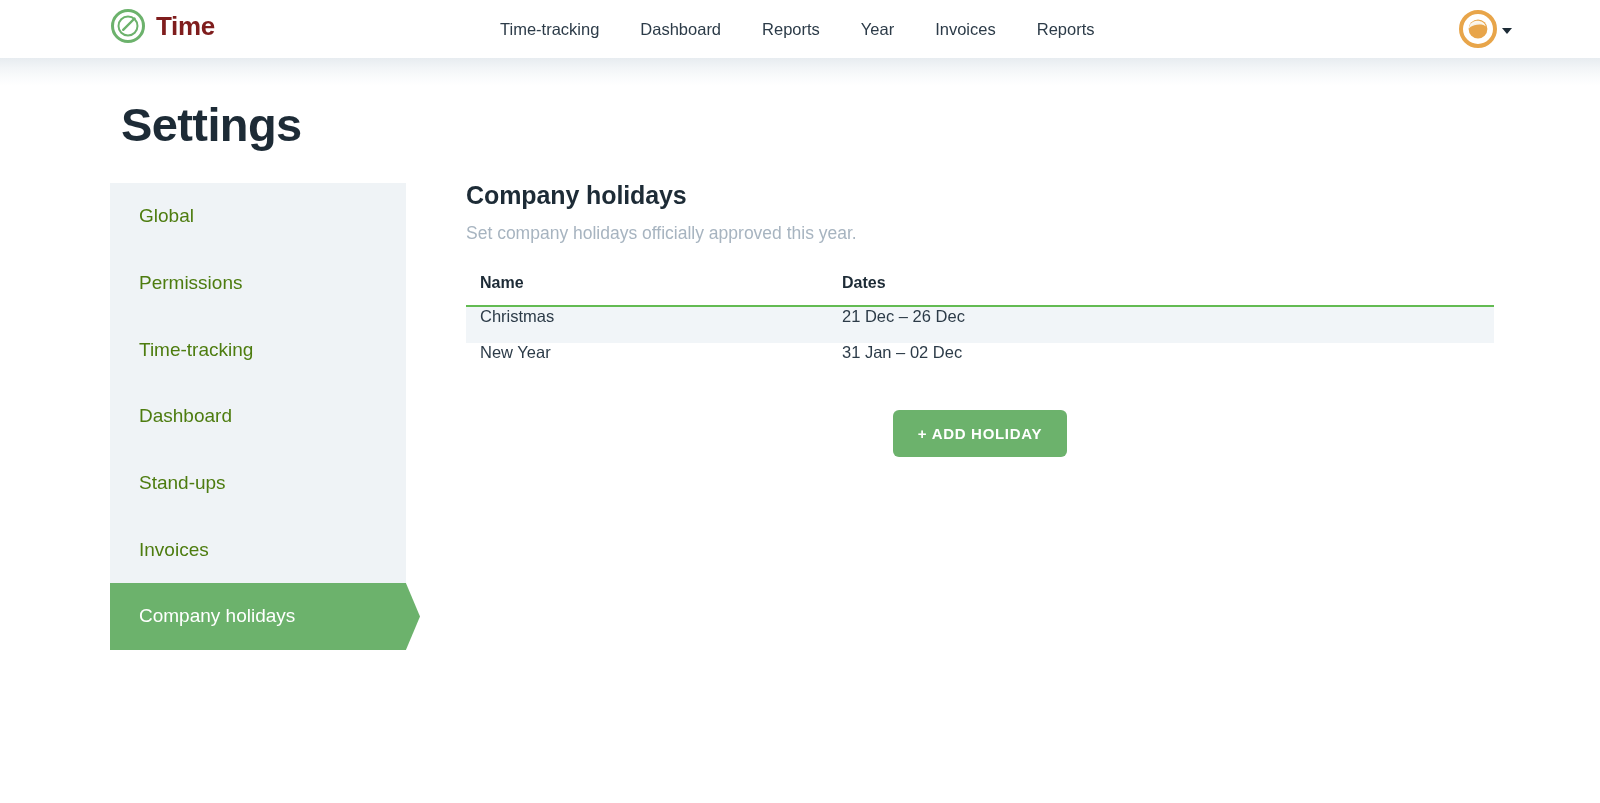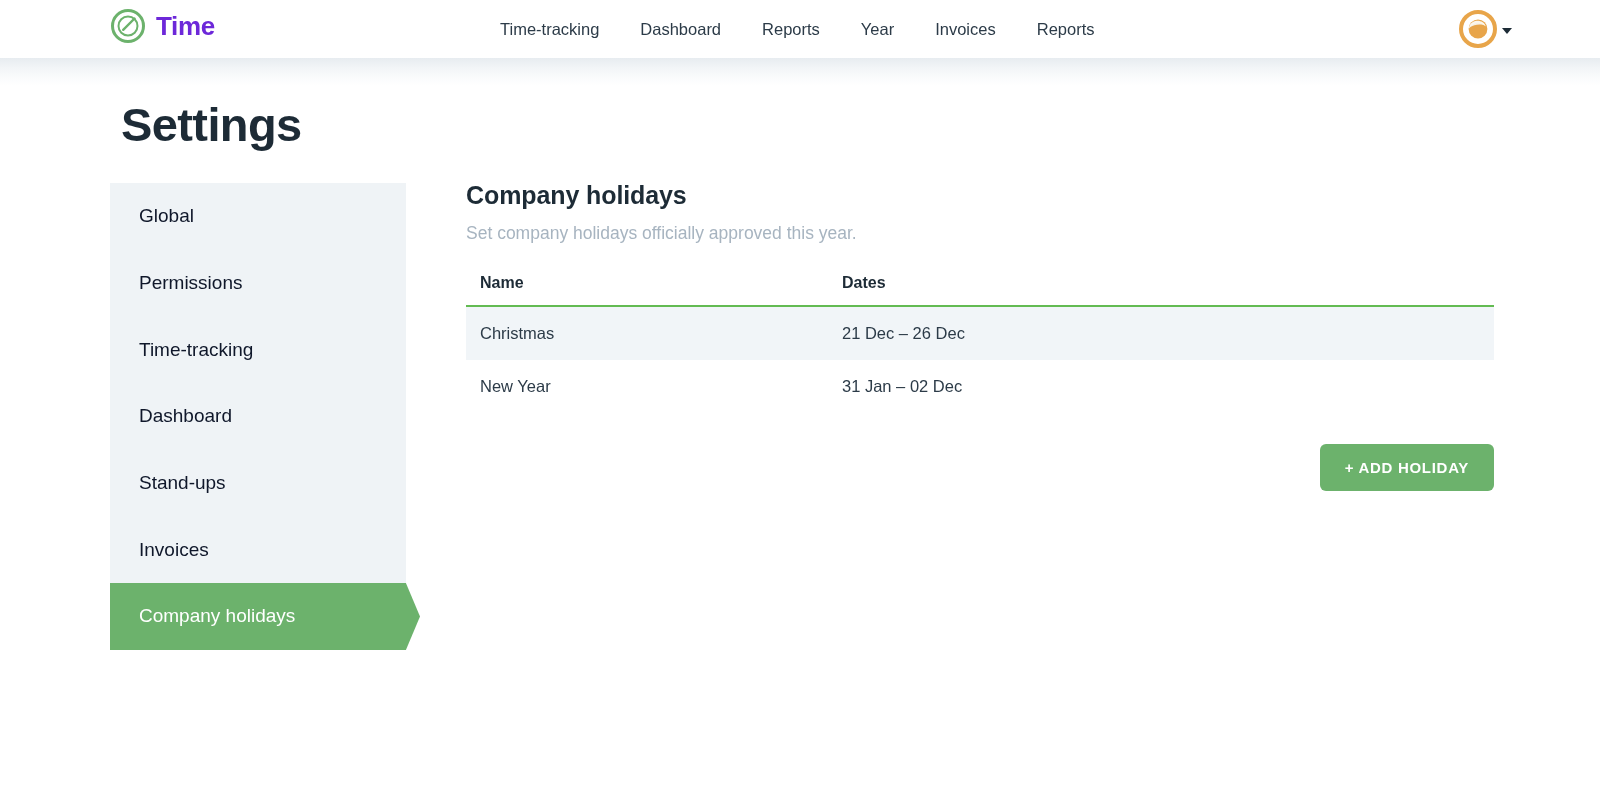--- a/index.html
+++ b/index.html
@@ -48,21 +48,21 @@
     text-decoration: none;
   }
   .brand-logo {
     width: 36px;
     height: 36px;
     display: block;
   }
   .brand-name {
     font-size: 26px;
     font-weight: bold;
-    color: #6d28d9;
+    color: #7f1d1d;
     letter-spacing: -0.3px;
     line-height: 1;
   }
 
   .mainnav {
     position: absolute;
     left: 500px;
     top: 0;
     height: 58px;
     display: flex;
@@ -120,21 +120,21 @@
     background: #eff3f6;
     padding: 0;
   }
   .settings-nav-item {
     position: relative;
     height: 66.7px;
     display: flex;
     align-items: center;
     padding-left: 29px;
     font-size: 19px;
-    color: #0f172a;
+    color: #4d7c0f;
     cursor: pointer;
     white-space: nowrap;
   }
   .settings-nav-item.active {
     background: #6cb26c;
     color: #ffffff;
     width: 296px;
   }
   .settings-nav-item.active .arrow-tip {
     position: absolute;
@@ -178,34 +178,34 @@
     text-align: left;
     font-size: 16px;
     font-weight: bold;
     color: #1d2b36;
     padding: 0 0 13px 14px;
     border-bottom: 2px solid #63bb52;
   }
   .holidays-table td {
     font-size: 16.5px;
     color: #2c3b48;
-    padding: 17px 0 17px 14px;
+    padding: 0 0 17px 14px;
     border: none;
   }
   .holidays-table tbody tr.shaded td {
     background: #f1f5f8;
   }
   .col-name { width: 362px; }
   .col-dates { width: auto; }
 
   .table-actions {
     margin-top: 31px;
     width: 1028px;
     display: flex;
-    justify-content: flex-end;
+    justify-content: center;
   }
   .add-holiday-btn {
     background: #6cb26c;
     color: #ffffff;
     border: none;
     border-radius: 6px;
     font-family: "Liberation Sans", sans-serif;
     font-size: 15px;
     font-weight: bold;
     letter-spacing: 0.7px;

